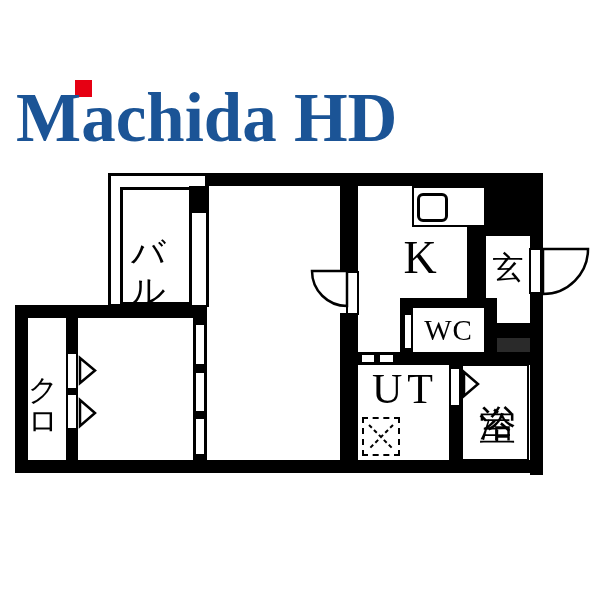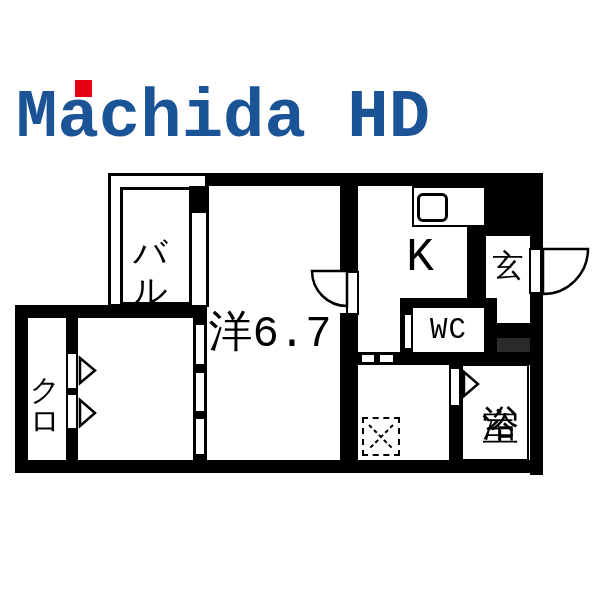--- a/index.html
+++ b/index.html
@@ -1,17 +1,17 @@
 <!DOCTYPE html>
 <html><head>
 <meta charset="utf-8">
 <style>
   html,body{margin:0;padding:0;background:#fff;}
   #canvas{position:relative;width:600px;height:600px;background:#fff;overflow:hidden;
-          font-family:Liberation Mono, monospace;}
+          font-family:Liberation Serif, serif;}
   .abs{position:absolute;box-sizing:border-box;}
   .wall{position:absolute;background:#000;}
   .wfeat{position:absolute;background:#fff;border:2px solid #000;box-sizing:border-box;}
   .plain{position:absolute;background:#fff;}
   .lbl{position:absolute;color:#000;line-height:1;white-space:nowrap;}
   .hlbl{text-align:center;}
   .vlbl{writing-mode:vertical-rl;text-orientation:upright;}
   #logo-text{position:absolute;left:16px;top:84px;font-size:69px;font-weight:bold;
              color:#1b5496;letter-spacing:0px;line-height:1;}
   #logo-square{position:absolute;left:75px;top:80px;width:17px;height:17px;background:#e60013;}
@@ -70,20 +70,20 @@
   <svg width="600" height="600" viewBox="0 0 600 600">
     <path d="M 347 271 L 312 271 A 35 35 0 0 0 347 306 Z" fill="#fff" stroke="#000" stroke-width="2.5"></path>
     <path d="M 543 249 L 588 249 A 45 45 0 0 1 543 294 Z" fill="#fff" stroke="#000" stroke-width="2.5"></path>
     <path d="M 80 358 L 95 370.5 L 80 383 Z" fill="#fff" stroke="#000" stroke-width="2.5"></path>
     <path d="M 80 400 L 95 413 L 80 426 Z" fill="#fff" stroke="#000" stroke-width="2.5"></path>
     <path d="M 464 372 L 478 384 L 464 396 Z" fill="#fff" stroke="#000" stroke-width="2.5"></path>
     <path d="M 369 425 L 393 449 M 393 425 L 369 449" fill="none" stroke="#000" stroke-width="2" stroke-dasharray="4 3"></path>
   </svg>
 
   <div class="lbl vlbl" style="left:131px;top:214px;font-size:34px;letter-spacing:4px;">バル</div>
-  <div class="lbl hlbl" style="left:200px;top:312px;width:140px;font-size:44px;">洋6.7</div>
   <div class="lbl hlbl" style="left:396px;top:235px;width:48px;font-size:46px;">K</div>
   <div class="lbl hlbl" style="left:486px;top:252px;width:44px;font-size:31px;">玄</div>
   <div class="lbl hlbl" style="left:413px;top:316px;width:71px;font-size:29px;letter-spacing:1px;">WC</div>
   <div class="lbl vlbl" style="left:28px;top:355px;font-size:30px;letter-spacing:4px;">クロ</div>
+  <div class="lbl hlbl" style="left:366px;top:368px;width:78px;font-size:42px;letter-spacing:5px;">UT</div>
   <div class="lbl vlbl" style="left:479px;top:375px;font-size:37px;letter-spacing:2px;">浴室</div>
 
 </div>
 
 </body></html>

